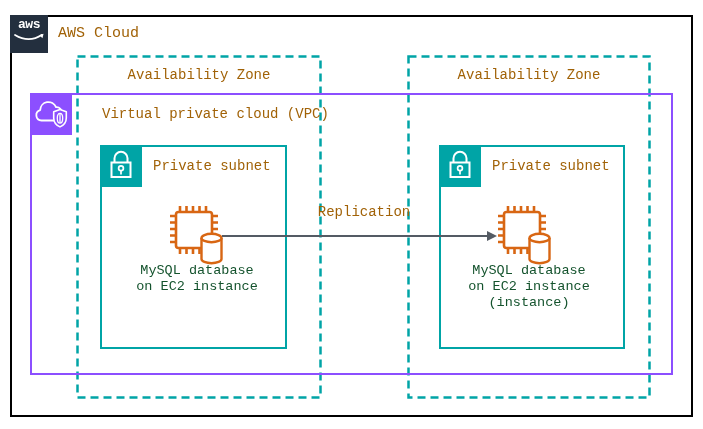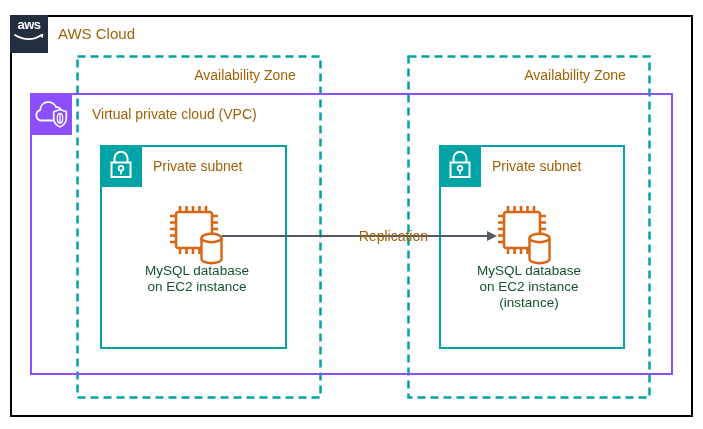--- a/index.html
+++ b/index.html
@@ -1,66 +1,66 @@
 <!DOCTYPE html>
 <html><head>
 <meta charset="utf-8">
 <style>
   html,body{margin:0;padding:0;background:#ffffff;}
   .canvas{
     position:relative;
     width:703px;height:429px;
     background:#ffffff;
-    font-family:Liberation Sans, sans-serif;
+    font-family:Liberation Mono, monospace;
     color:#232F3E;
     overflow:hidden;
   }
   .abs{position:absolute;}
   .label{position:absolute;color:#a16207;font-size:14px;white-space:nowrap;}
 
   
   .frame{left:10px;top:15px;width:679px;height:398px;border:2px solid #000000;}
   .aws-logo{
     left:10px;top:15px;width:38px;height:38px;background:#232F3E;
     display:flex;flex-direction:column;align-items:center;z-index:4;
   }
   .aws-word{color:#ffffff;font-size:13px;font-weight:700;letter-spacing:-0.5px;margin-top:3px;line-height:14px;}
   .aws-cloud-label{left:58px;top:15px;height:38px;line-height:38px;font-size:15px;}
 
   
   .az-svg{position:absolute;}
   .az-left-svg{left:76px;top:55px;}
   .az-right-svg{left:407px;top:55px;}
-  .az-label{top:67px;width:246px;text-align:center;margin-left:46px;}
+  .az-label{top:67px;width:246px;text-align:center;}
   .az-label-left{left:76px;}
   .az-label-right{left:407px;width:244px;}
 
   
   .vpc-box{left:30px;top:93px;width:639px;height:278px;border:2px solid #8C4FFF;}
   .vpc-icon{left:30px;top:93px;width:42px;height:42px;background:#8C4FFF;z-index:3;}
-  .vpc-label{left:92px;top:93px;height:42px;line-height:42px;z-index:3;}
+  .vpc-label{left:102px;top:93px;height:42px;line-height:42px;z-index:3;}
 
   
   .subnet-box{border:2px solid #00A4A6;}
   .subnet-left-box{left:100px;top:145px;width:183px;height:200px;}
   .subnet-right-box{left:439px;top:145px;width:182px;height:200px;}
   .subnet-icon{width:42px;height:42px;background:#00A4A6;z-index:3;}
   .subnet-left-icon{left:100px;top:145px;}
   .subnet-right-icon{left:439px;top:145px;}
   .subnet-label{height:42px;line-height:42px;z-index:3;}
   .subnet-left-label{left:153px;top:145px;}
   .subnet-right-label{left:492px;top:145px;}
 
   
   .ec2-left{left:169px;top:205px;}
   .ec2-right{left:497px;top:205px;}
 
   
   .arrow-svg{left:222px;top:228px;}
-  .replication-label{left:300px;top:204px;width:128px;text-align:right;margin-top:24px;}
+  .replication-label{left:300px;top:204px;width:128px;text-align:center;}
 
   
   .node-label{position:absolute;width:164px;text-align:center;font-size:13.5px;line-height:16px;color:#14532d;}
   .node-label-left{left:115px;top:263px;}
   .node-label-right{left:447px;top:263px;}
 </style>
 </head>
 <body>
 
 <div class="canvas">

